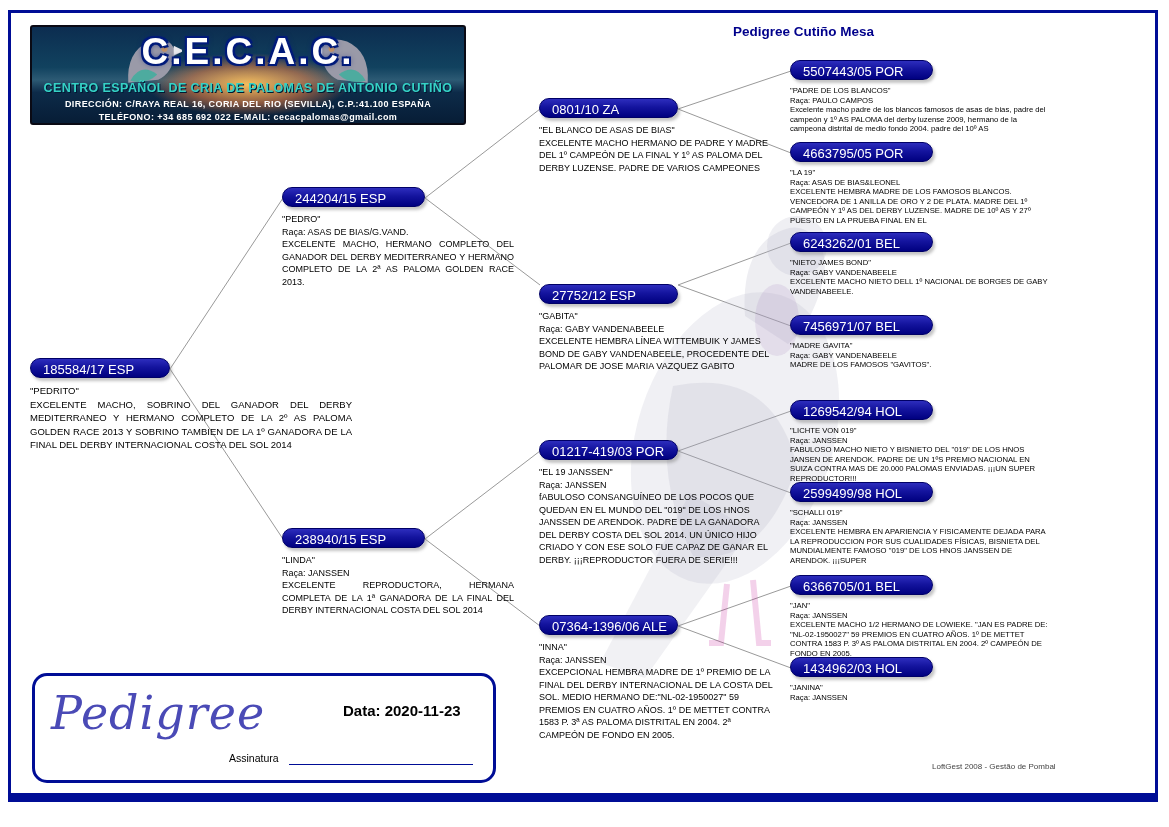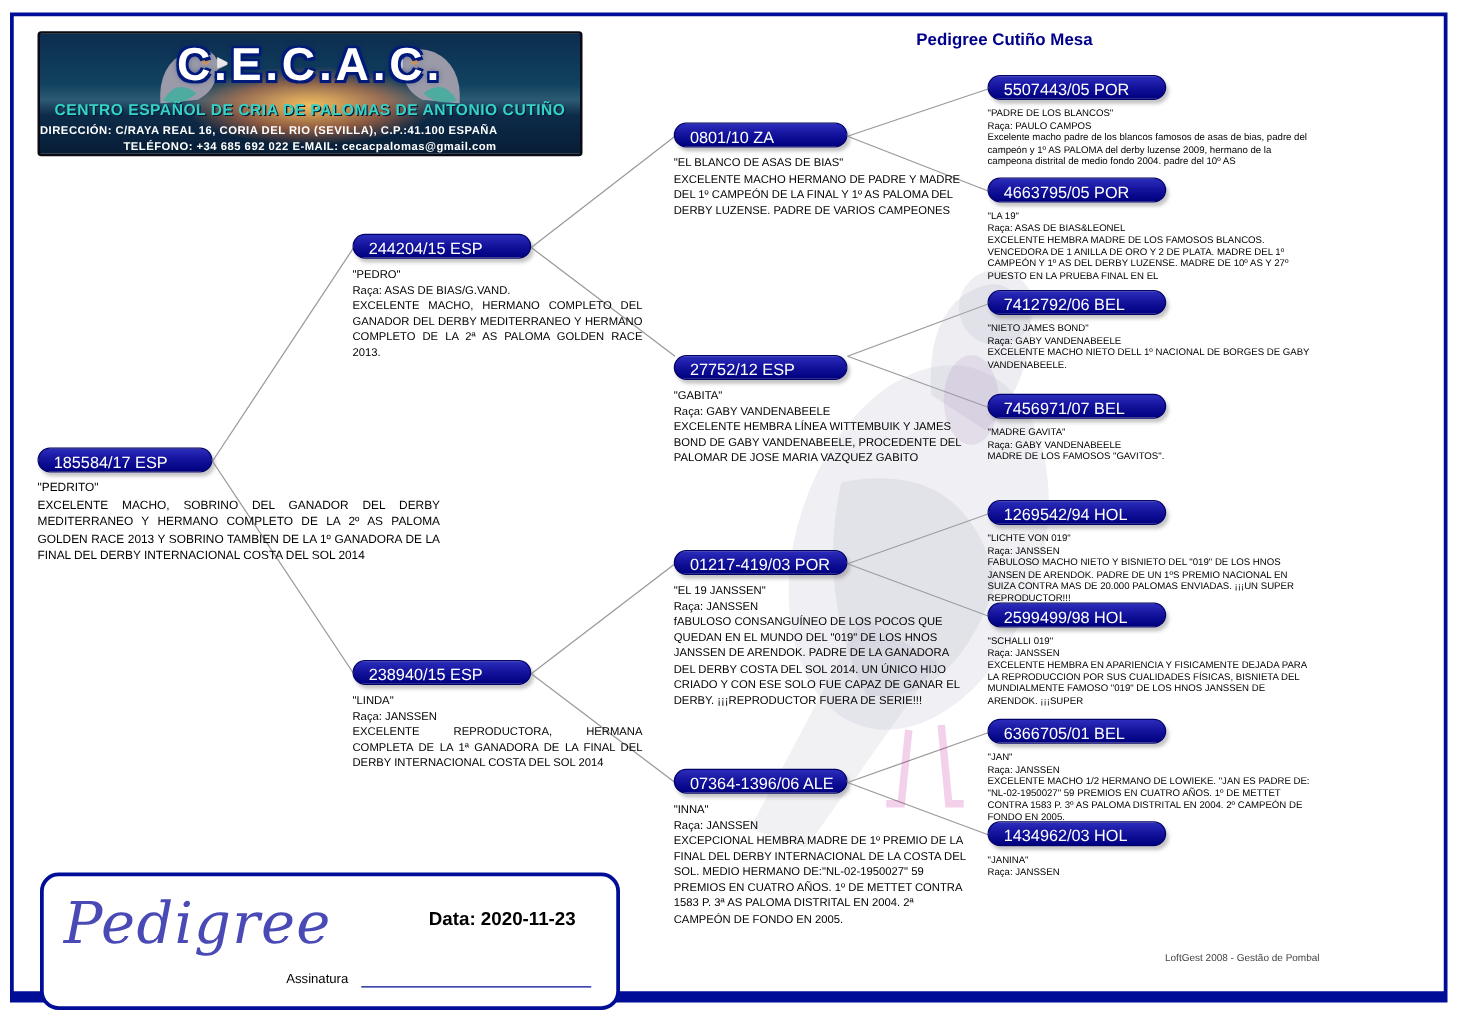--- a/index.html
+++ b/index.html
@@ -27,21 +27,21 @@
   .logo-acronym {
     position:absolute; top:4px; left:0; right:0; text-align:center;
     font-size:37px; font-weight:bold; letter-spacing:3px; color:#fff;
     text-shadow:-2px -2px 0 #001a7a, 2px -2px 0 #001a7a, -2px 2px 0 #001a7a, 2px 2px 0 #001a7a, 0 0 6px #001a7a;
   }
   .logo-name {
     position:absolute; top:54px; left:0; right:0; text-align:center;
     font-size:12.5px; font-weight:bold; color:#35d2c6; letter-spacing:0.4px;
     text-shadow:1px 1px 0 #001a33;
   }
-  .logo-addr { position:absolute; top:72px; left:0; right:0; text-align:left; font-size:9px; font-weight:bold; color:#fff; letter-spacing:0.4px; }
+  .logo-addr { position:absolute; top:72px; left:0; right:0; text-align:center; font-size:9px; font-weight:bold; color:#fff; letter-spacing:0.4px; }
   .logo-tel  { position:absolute; top:85px; left:0; right:0; text-align:center; font-size:9px; font-weight:bold; color:#fff; letter-spacing:0.4px; }
   .phead { position:absolute; top:4px; width:62px; height:52px; }
   .phead.left  { left:88px; }
   .phead.right { right:88px; transform:scaleX(-1); }
 
   .owner {
     position:absolute; left:733px; top:24px;
     font-size:13.5px; font-weight:bold; color:#00008B;
   }
 
@@ -66,21 +66,21 @@
   .info { margin-top:6px; color:#000; }
   .col1 .info { width:322px; font-size:9.5px; line-height:13.5px; }
   .col2 .info { width:232px; font-size:9px;  line-height:12.5px; }
   .col3 .info { width:238px; font-size:9px;  line-height:12.5px; }
   .col4 .info { width:258px; font-size:7.7px; line-height:9.6px; }
   .col1 .pdesc, .col2 .pdesc { text-align:justify; }
 
   
   .fbox {
     position:absolute; left:32px; top:673px; width:464px; height:110px;
-    border:3px solid #000d96; border-radius:15px; background:#fff;margin-top:25px;
+    border:3px solid #000d96; border-radius:15px; background:#fff;
   }
   .brand {
     position:absolute; left:16px; top:10px;
     font-family:"DejaVu Serif", serif; font-style:italic;
     font-size:46px; color:#4a4ab6; letter-spacing:1px;
   }
   .fdate { position:absolute; left:308px; top:26px; font-size:15px; font-weight:bold; color:#000; }
   .sig-label { position:absolute; left:194px; top:76px; font-size:10.5px; color:#000; }
   .sig-line { position:absolute; left:254px; top:73px; width:184px; height:16px; border-bottom:1.5px solid #000d96; }
 
@@ -211,21 +211,21 @@
 </div>
 <div class="node col4" style="left:790px;top:142px;">
   <div class="pill">4663795/05 POR</div>
   <div class="info">
     <div class="pname">"LA 19"</div>
     <div class="prace">Raça: ASAS DE BIAS&amp;LEONEL</div>
     <div class="pdesc">EXCELENTE HEMBRA MADRE DE LOS FAMOSOS BLANCOS. VENCEDORA DE 1 ANILLA DE ORO Y 2 DE PLATA. MADRE DEL  1º CAMPEÓN Y 1º AS DEL DERBY LUZENSE. MADRE DE 10º AS Y 27º PUESTO EN LA PRUEBA FINAL EN EL</div>
   </div>
 </div>
 <div class="node col4" style="left:790px;top:232px;">
-  <div class="pill">7412792/06 BEL</div>
+  <div class="pill">6243262/01 BEL</div>
   <div class="info">
     <div class="pname">"NIETO JAMES BOND"</div>
     <div class="prace">Raça: GABY VANDENABEELE</div>
     <div class="pdesc">EXCELENTE MACHO NIETO DELL 1º NACIONAL DE BORGES DE GABY VANDENABEELE.</div>
   </div>
 </div>
 <div class="node col4" style="left:790px;top:315px;">
   <div class="pill">7456971/07 BEL</div>
   <div class="info">
     <div class="pname">"MADRE GAVITA"</div>

